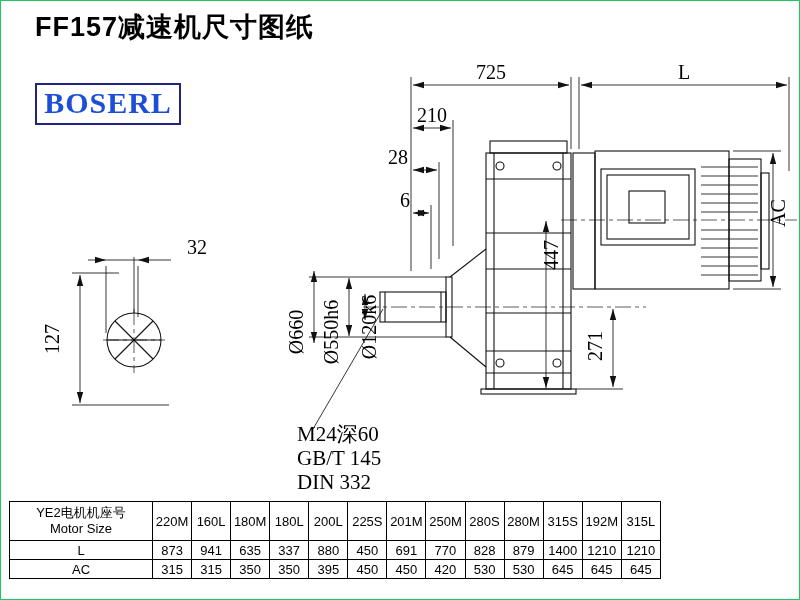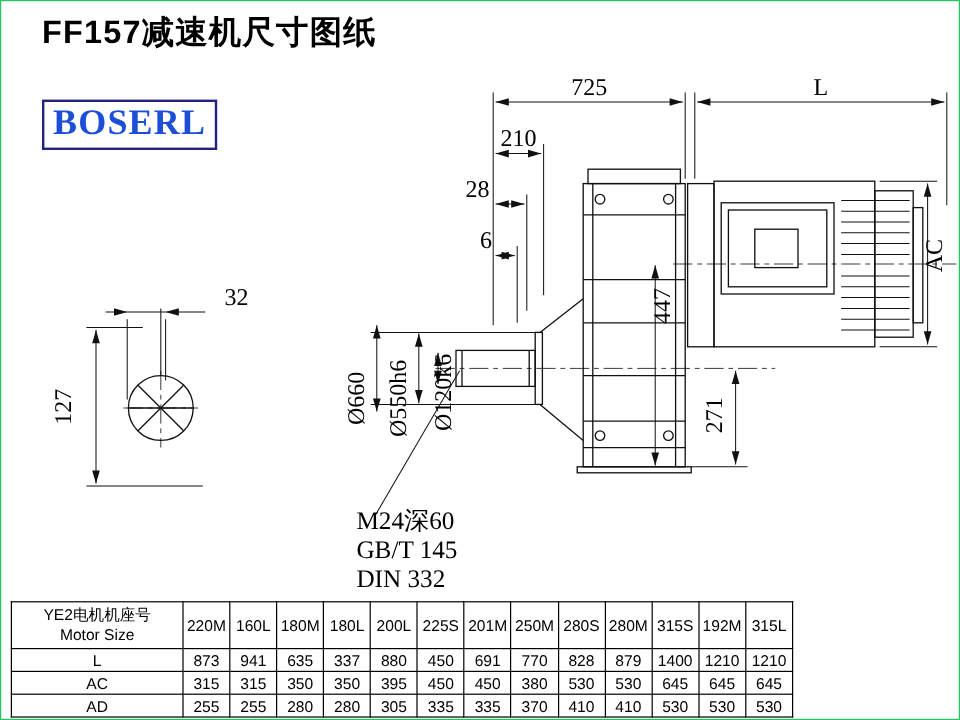--- a/index.html
+++ b/index.html
@@ -228,39 +228,23 @@
         </tr>
         <tr>
           <th>AC</th>
           <td>315</td>
           <td>315</td>
           <td>350</td>
           <td>350</td>
           <td>395</td>
           <td>450</td>
           <td>450</td>
-          <td>380</td>
+          <td>420</td>
           <td>530</td>
           <td>530</td>
           <td>645</td>
           <td>645</td>
           <td>645</td>
         </tr>
-        <tr>
-          <th>AD</th>
-          <td>255</td>
-          <td>255</td>
-          <td>280</td>
-          <td>280</td>
-          <td>305</td>
-          <td>335</td>
-          <td>335</td>
-          <td>370</td>
-          <td>410</td>
-          <td>410</td>
-          <td>530</td>
-          <td>530</td>
-          <td>530</td>
-        </tr>
       </tbody>
   </table>
 
 </div>
 
 </body></html>

